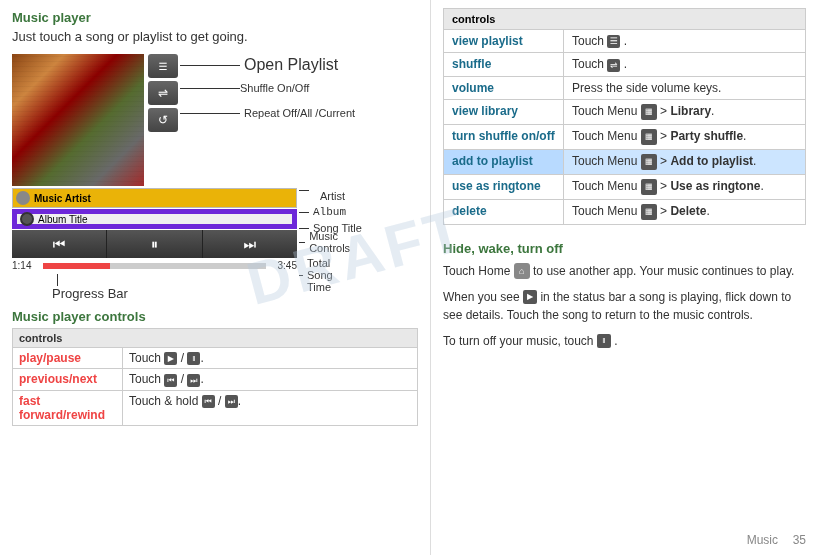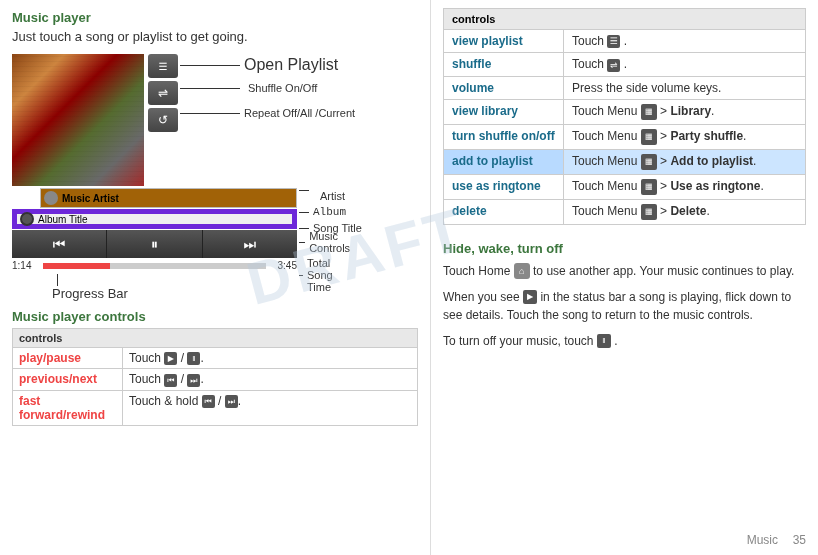--- a/index.html
+++ b/index.html
@@ -172,30 +172,30 @@
           <div style="width:30px;height:24px;background:linear-gradient(to bottom,#666,#444);border-radius:3px;display:flex;align-items:center;justify-content:center;color:white;font-size:12px;">↺</div>
         </div>
       </div>
 
       <div style="position:absolute;left:168px;top:2px;display:flex;align-items:center;">
         <div style="width:60px;height:1px;background:#333;"></div>
         <div style="font-size:16px;color:#333;margin-left:4px;">Open Playlist</div>
       </div>
       <div style="position:absolute;left:168px;top:28px;display:flex;align-items:center;">
         <div style="width:60px;height:1px;background:#333;"></div>
-        <div style="font-size:11px;color:#333;margin-left:8px;">Shuffle On/Off</div>
+        <div style="font-size:11px;color:#333;margin-left:0;">Shuffle On/Off</div>
       </div>
       <div style="position:absolute;left:168px;top:52px;display:flex;align-items:center;">
         <div style="width:60px;height:1px;background:#333;"></div>
         <div style="font-size:11px;color:#333;margin-left:4px;line-height:1.3;">Repeat Off/All
 /Current</div>
       </div>
 
       <div style="position:absolute; left:0; top:134px; width:285px;">
-        <div style="display:flex;align-items:center;height:20px;background:#a16207;border:1px solid #bbb;margin-bottom:1px;padding:0 3px;margin-left:28px;">
+        <div style="display:flex;align-items:center;height:20px;background:#eab308;border:1px solid #bbb;margin-bottom:1px;padding:0 3px;">
           <div style="width:14px;height:14px;background:#888;border-radius:50%;margin-right:4px;flex-shrink:0;"></div>
           <span style="font-size:10px;font-weight:bold;">Music Artist</span>
         </div>
         <div style="display:flex;align-items:center;height:20px;background:#f0f0f0;border:5px solid #6d28d9;margin-bottom:1px;padding:0 3px;">
           <div style="width:14px;height:14px;background:#555;border-radius:50%;border:2px solid #333;margin-right:4px;flex-shrink:0;"></div>
           <span style="font-size:10px;">Album Title</span>
         </div>
         <div style="display:flex;align-items:center;height:20px;background:#f0f0f0;border:1px solid #bbb;margin-bottom:1px;padding:0 3px;">
           <div style="width:14px;height:14px;background:#888;margin-right:4px;flex-shrink:0;display:flex;align-items:center;justify-content:center;color:white;font-size:9px;">♪</div>
           <span style="font-size:10px;">Song Title</span>

